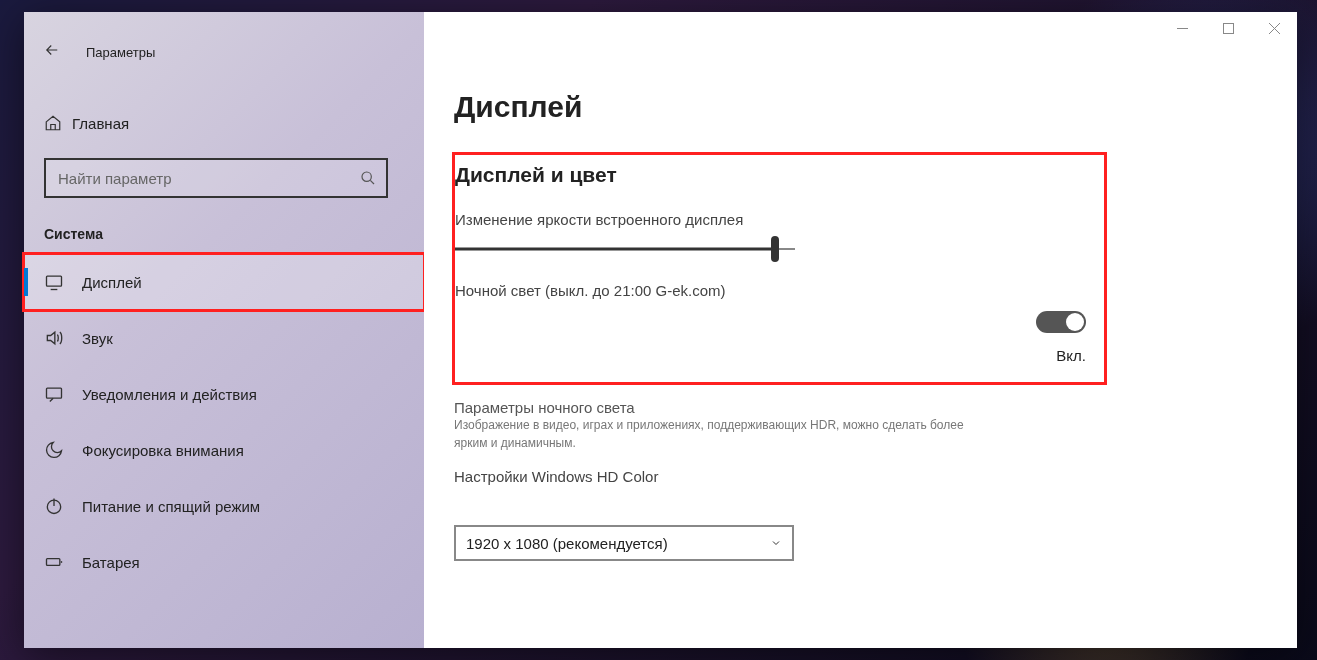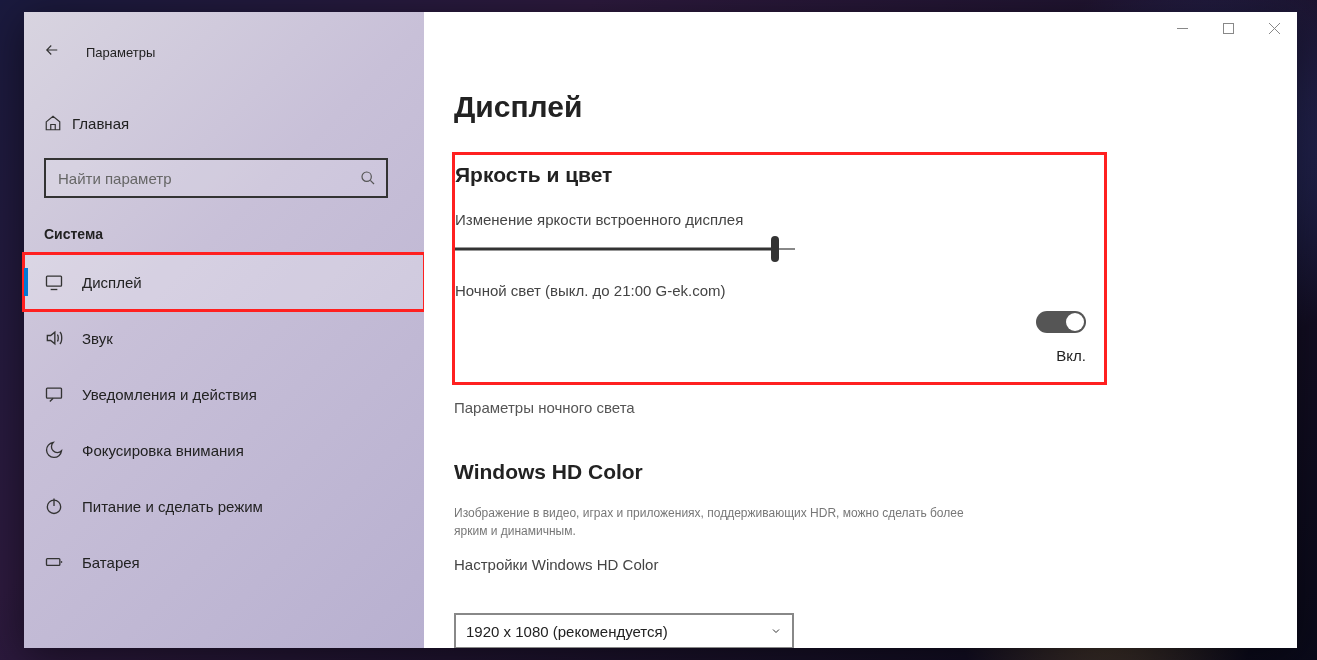--- a/index.html
+++ b/index.html
@@ -138,21 +138,21 @@
         </span>
         <span class="label">Фокусировка внимания</span>
       </div>
       <div class="nav-item">
         <span class="icon">
           <svg width="20" height="20" viewBox="0 0 24 24" fill="none" stroke="#333" stroke-width="1.6">
               <circle cx="12" cy="13" r="8"></circle>
               <path d="M12 3v9"></path>
             </svg>
         </span>
-        <span class="label">Питание и сделать режим</span>
+        <span class="label">Питание и спящий режим</span>
       </div>
       <div class="nav-item">
         <span class="icon">
           <svg width="20" height="20" viewBox="0 0 24 24" fill="none" stroke="#333" stroke-width="1.6">
               <rect x="3" y="8" width="16" height="8" rx="1"></rect>
               <path d="M21 11v2"></path>
             </svg>
         </span>
         <span class="label">Батарея</span>
       </div>
@@ -174,39 +174,38 @@
       <div class="win-btn">
         <svg width="11" height="11" viewBox="0 0 11 11" stroke="#888" stroke-width="1">
             <path d="M0 0l11 11M11 0L0 11"></path>
           </svg>
       </div>
     </div>
 
     <h1 class="page-title">Дисплей</h1>
 
     <div class="highlight-box">
-      <h2 class="section-title">Яркость и цвет</h2>
+      <h2 class="section-title">Дисплей и цвет</h2>
       <div class="setting-label">Изменение яркости встроенного дисплея</div>
       <div class="slider-wrap">
         <div class="slider-track"></div>
         <div class="slider-fill" id="slider-fill" style="width: 94%;"></div>
         <div class="slider-thumb" id="slider-thumb" style="left: 94%;"></div>
       </div>
       <div class="setting-label">Ночной свет (выкл. до 21:00 G-ek.com)</div>
       <div class="toggle-row">
         <div class="toggle">
           <div class="toggle-knob"></div>
         </div>
         <span class="toggle-label">Вкл.</span>
       </div>
     </div>
 
     <div class="link-text">Параметры ночного света</div>
 
-    <h2 class="section-title2">Windows HD Color</h2>
     <div class="desc-text">Изображение в видео, играх и приложениях, поддерживающих HDR, можно сделать более ярким и динамичным.</div>
     <div class="link-text2">Настройки Windows HD Color</div>
 
     <div class="dropdown">
       <span class="dropdown-label">1920 x 1080 (рекомендуется)</span>
       <svg width="12" height="12" viewBox="0 0 24 24" fill="none" stroke="#333" stroke-width="2">
           <path d="M6 9l6 6 6-6"></path>
         </svg>
     </div>
   </div>

